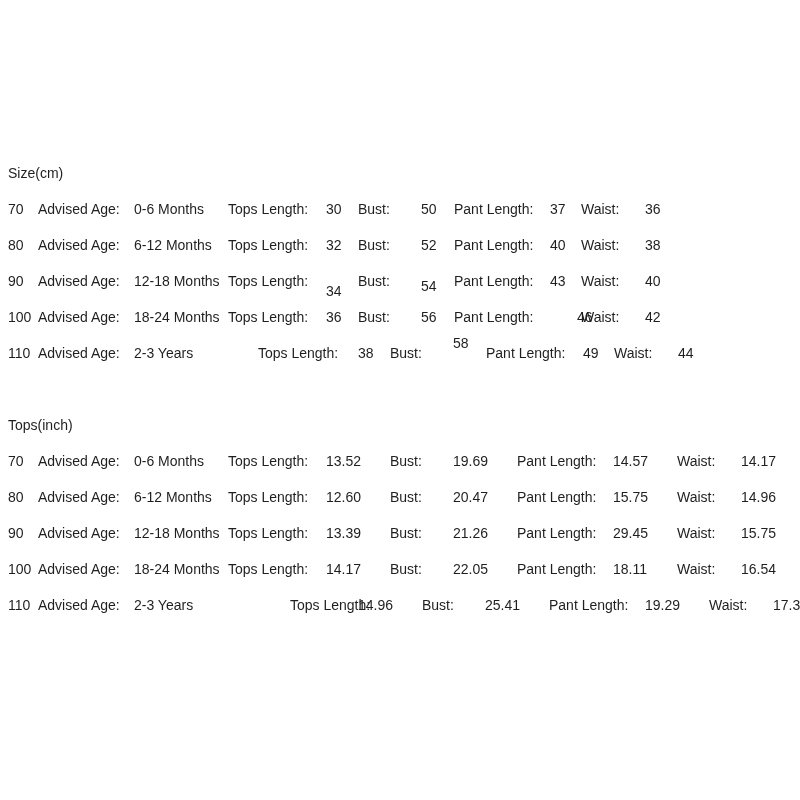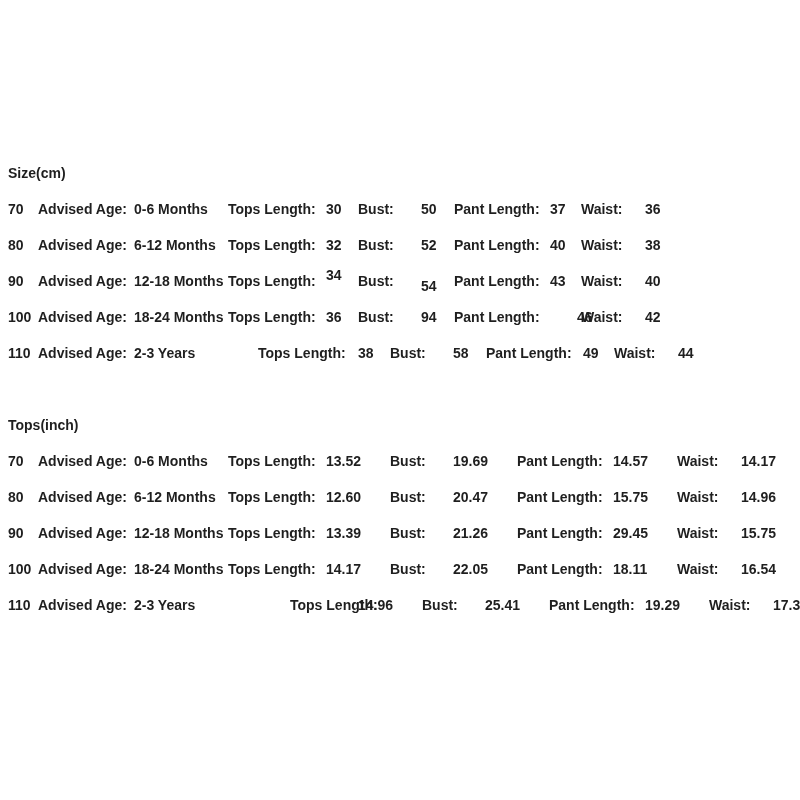--- a/index.html
+++ b/index.html
@@ -11,21 +11,20 @@
     overflow: hidden;
   }
   #doc {
     position: relative;
     width: 700px;
     height: 800px;
     font-family: "Liberation Sans", "DejaVu Sans", sans-serif;
     font-size: 14px;
     line-height: 20px;
     color: #1f1f1f;
-    font-weight: bold;
   }
   #doc section {
     position: absolute;
     inset: 0;
   }
   .t {
     position: absolute;
     white-space: nowrap;
   }
 </style>
@@ -54,45 +53,45 @@
       <span class="t" style="left: 358px; top: 235px;">Bust:</span>
       <span class="t" style="left: 421px; top: 235px;">52</span>
       <span class="t" style="left: 454px; top: 235px;">Pant Length:</span>
       <span class="t" style="left: 550px; top: 235px;">40</span>
       <span class="t" style="left: 581px; top: 235px;">Waist:</span>
       <span class="t" style="left: 645px; top: 235px;">38</span>
       <span class="t" style="left: 8px; top: 271px;">90</span>
       <span class="t" style="left: 38px; top: 271px;">Advised Age:</span>
       <span class="t" style="left: 134px; top: 271px;">12-18 Months</span>
       <span class="t" style="left: 228px; top: 271px;">Tops Length:</span>
-      <span class="t" style="left: 326px; top: 265px; text-align: right;">34</span>
+      <span class="t" style="left: 326px; top: 281px; text-align: right;">34</span>
       <span class="t" style="left: 358px; top: 271px;">Bust:</span>
       <span class="t" style="left: 421px; top: 276px;">54</span>
       <span class="t" style="left: 454px; top: 271px;">Pant Length:</span>
       <span class="t" style="left: 550px; top: 271px;">43</span>
       <span class="t" style="left: 581px; top: 271px;">Waist:</span>
       <span class="t" style="left: 645px; top: 271px;">40</span>
       <span class="t" style="left: 8px; top: 307px;">100</span>
       <span class="t" style="left: 38px; top: 307px;">Advised Age:</span>
       <span class="t" style="left: 134px; top: 307px;">18-24 Months</span>
       <span class="t" style="left: 228px; top: 307px;">Tops Length:</span>
       <span class="t" style="left: 326px; top: 307px;">36</span>
       <span class="t" style="left: 358px; top: 307px;">Bust:</span>
-      <span class="t" style="left: 421px; top: 307px;">94</span>
+      <span class="t" style="left: 421px; top: 307px;">56</span>
       <span class="t" style="left: 454px; top: 307px;">Pant Length:</span>
       <span class="t" style="left: 577px; top: 307px;">46</span>
       <span class="t" style="left: 581px; top: 307px;">Waist:</span>
       <span class="t" style="left: 645px; top: 307px;">42</span>
       <span class="t" style="left: 8px; top: 343px;">110</span>
       <span class="t" style="left: 38px; top: 343px;">Advised Age:</span>
       <span class="t" style="left: 134px; top: 343px;">2-3 Years</span>
       <span class="t" style="left: 258px; top: 343px;">Tops Length:</span>
       <span class="t" style="left: 358px; top: 343px;">38</span>
       <span class="t" style="left: 390px; top: 343px;">Bust:</span>
-      <span class="t" style="left: 453px; top: 343px;">58</span>
+      <span class="t" style="left: 453px; top: 333px;">58</span>
       <span class="t" style="left: 486px; top: 343px;">Pant Length:</span>
       <span class="t" style="left: 583px; top: 343px;">49</span>
       <span class="t" style="left: 614px; top: 343px;">Waist:</span>
       <span class="t" style="left: 678px; top: 343px;">44</span>
     </section>
   <section id="sec-1">
       <span class="t" style="left: 8px; top: 415px;">Tops(inch)</span>
       <span class="t" style="left: 8px; top: 451px;">70</span>
       <span class="t" style="left: 38px; top: 451px;">Advised Age:</span>
       <span class="t" style="left: 134px; top: 451px;">0-6 Months</span>

